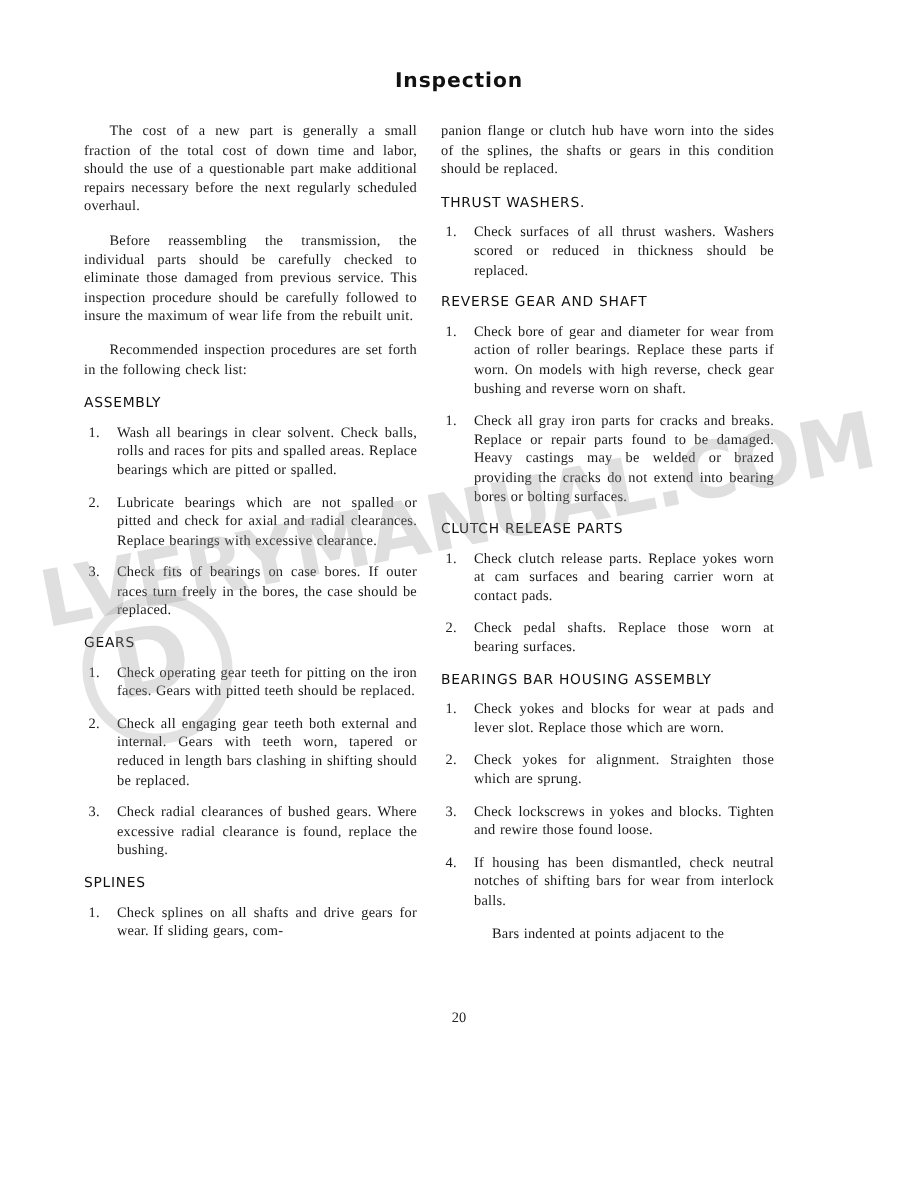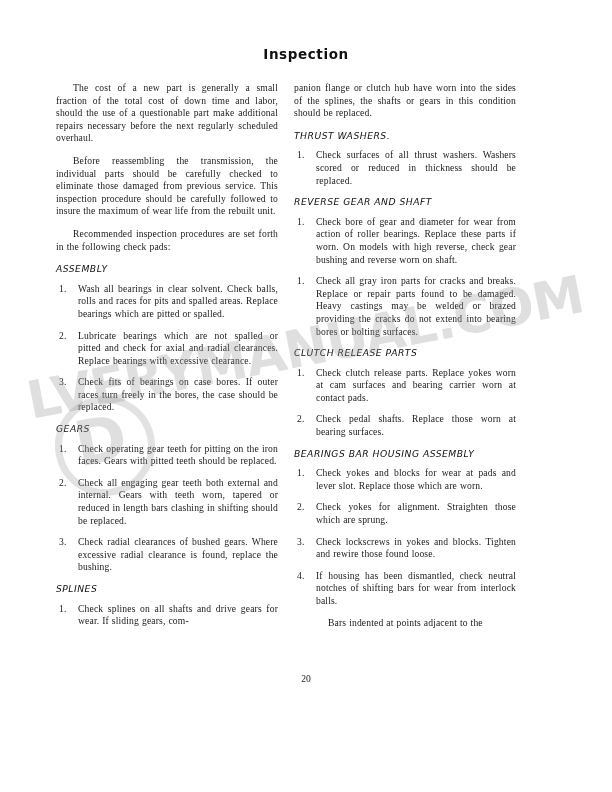--- a/index.html
+++ b/index.html
@@ -53,21 +53,20 @@
     word-spacing: 0.4px;
   }
   p.para.noindent { text-indent: 0; }
 
   .head {
     margin: 2px 0 7px 0;
     font-family: "DejaVu Sans", sans-serif;
     font-size: 9.2px;
     letter-spacing: 0.5px;
     color: #111;
-    font-style: italic;
   }
   .head.tight { margin-top: 0; }
 
   .item {
     position: relative;
     margin: 0 0 9px 0;
     padding-left: 22px;
     text-align: justify;
     letter-spacing: 0.15px;
     word-spacing: 0.4px;
@@ -144,21 +143,21 @@
 <div class="page">
 
   <div class="title">Inspection</div>
 
   <div class="columns">
 
     <div class="col left">
 
       <p class="para">The cost of a new part is generally a small fraction of the total cost of down time and labor, should the use of a questionable part make additional repairs necessary before the next regularly scheduled overhaul.</p>
       <p class="para">Before reassembling the transmission, the individual parts should be carefully checked to eliminate those damaged from previous service. This inspection procedure should be carefully followed to insure the maximum of wear life from the rebuilt unit.</p>
-      <p class="para">Recommended inspection procedures are set forth in the following check pads:</p>
+      <p class="para">Recommended inspection procedures are set forth in the following check list:</p>
 
       <div class="head">ASSEMBLY</div>
       <div class="item">
         <span class="num">1.</span>
         <span>Wash all bearings in clear solvent. Check balls, rolls and races for pits and spalled areas. Replace bearings which are pitted or spalled.</span>
       </div>
       <div class="item">
         <span class="num">2.</span>
         <span>Lubricate bearings which are not spalled or pitted and check for axial and radial clearances. Replace bearings with excessive clearance.</span>
       </div>

